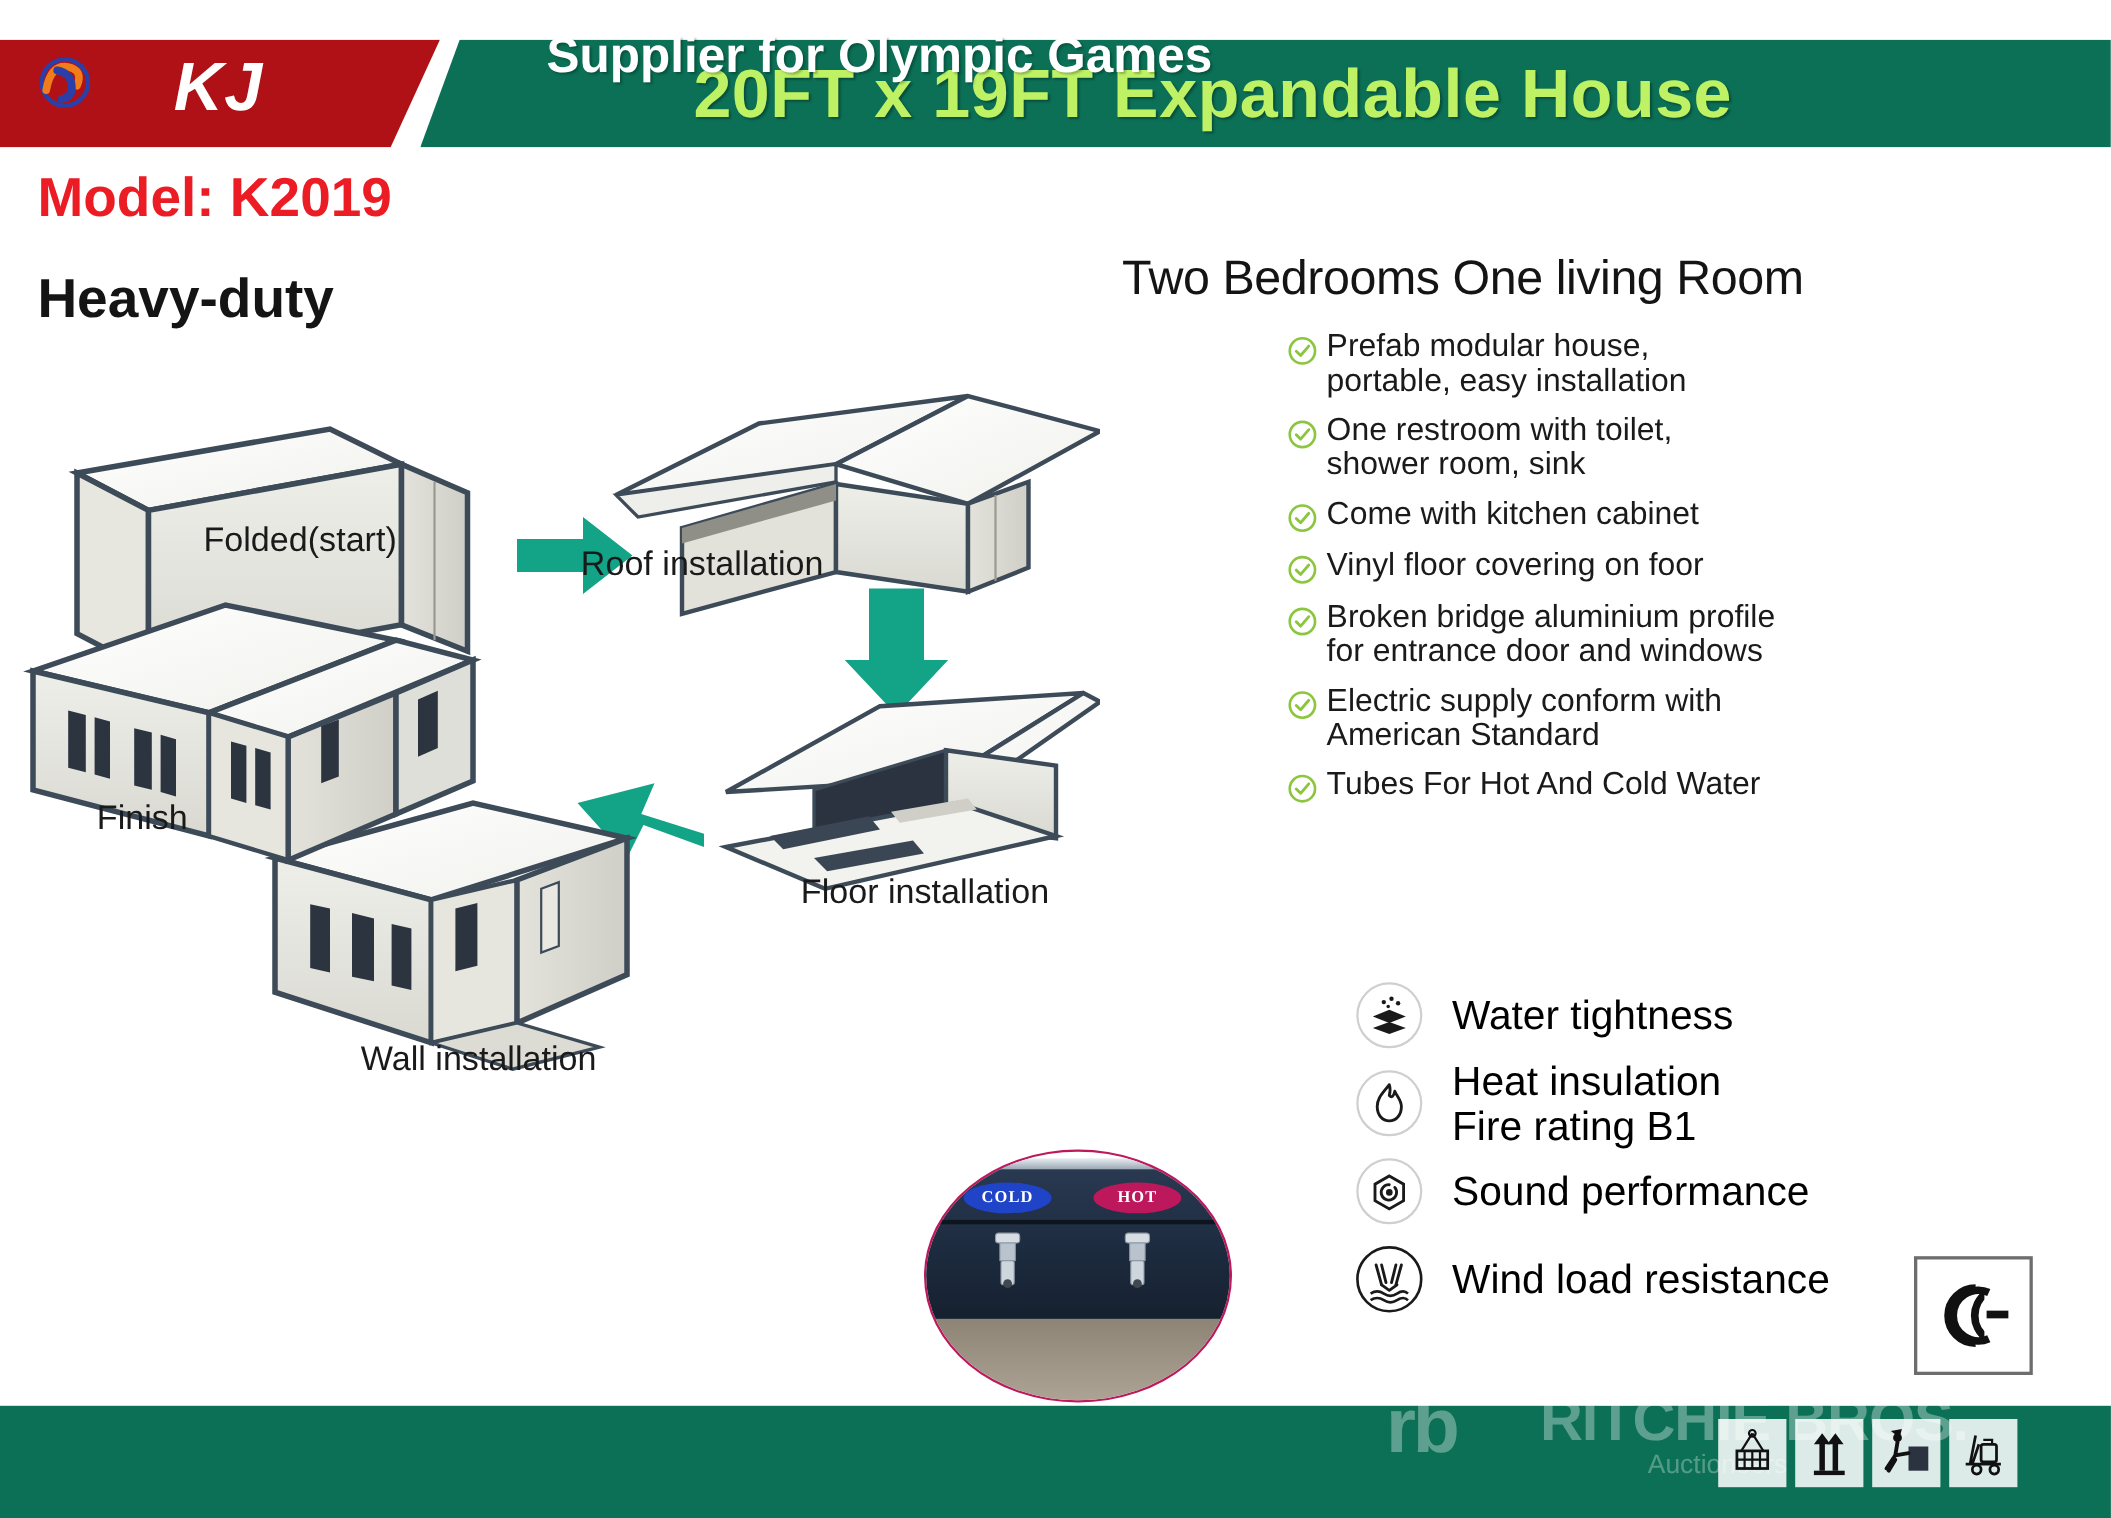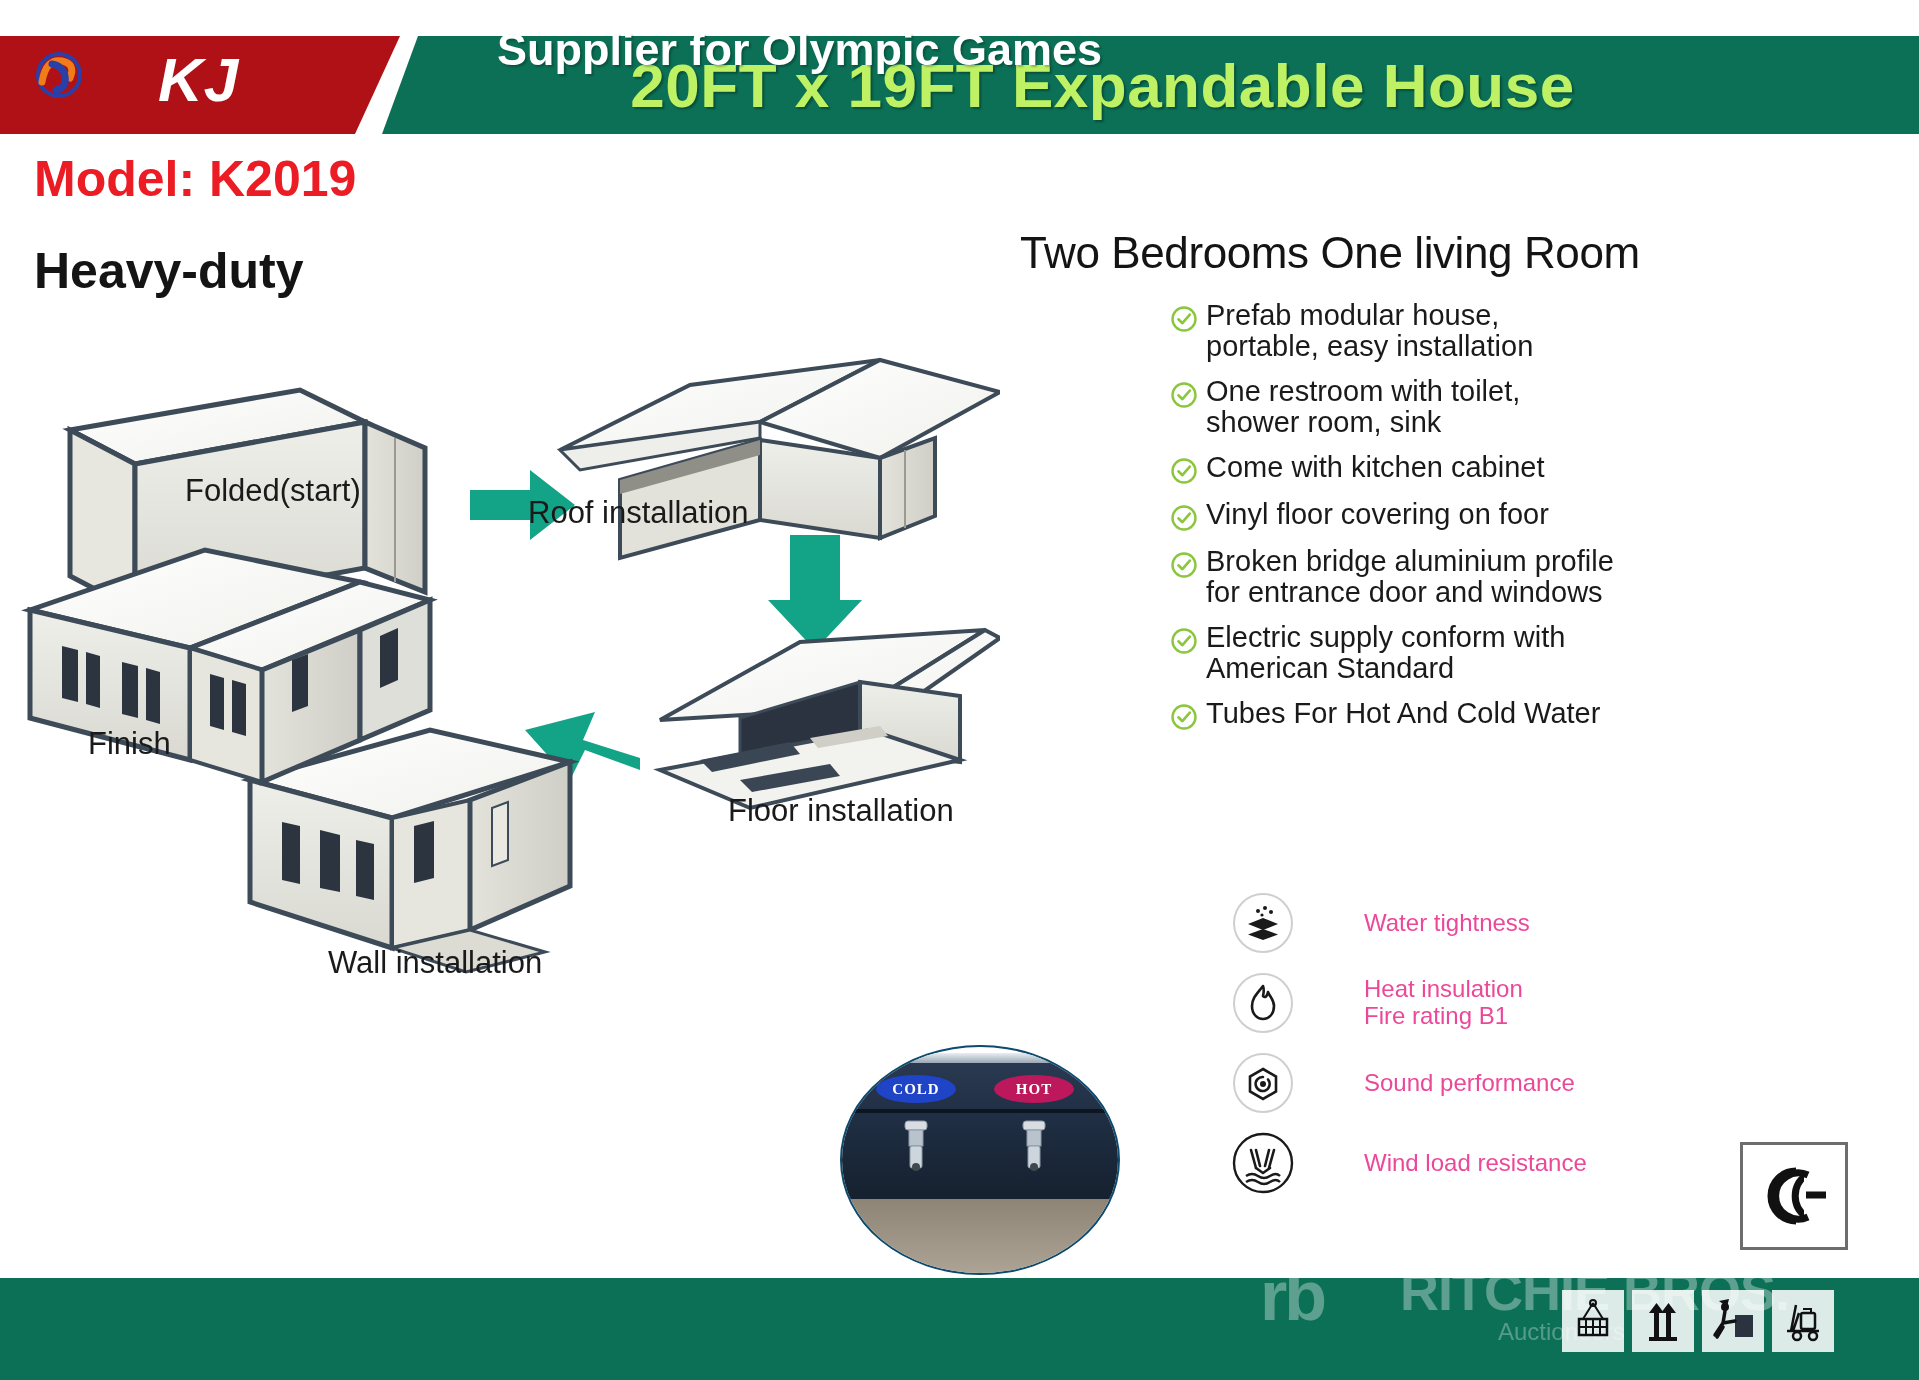--- a/index.html
+++ b/index.html
@@ -85,44 +85,43 @@
   
   .props { position: absolute; left: 1232px; top: 885px; }
   .prop-row {
     display: flex; align-items: center;
     height: 76px; margin-bottom: 4px;
   }
   .prop-icon {
     flex: 0 0 auto; width: 62px; height: 62px; margin-right: 26px;
   }
   .prop-label {
-    font-size: 24px; color: #ec4899; line-height: 1.12;
+    font-size: 37px; color: #000000; line-height: 1.12;
     white-space: pre-line;
-    margin-left: 44px;
   }
   .ce-mark {
     position: absolute; left: 1740px; top: 1142px;
     width: 108px; height: 108px;
     border: 3px solid #6d6d6d; background: #ffffff;
     display: flex; align-items: center; justify-content: center;
   }
 
   
   .diagram { position: absolute; left: 0; top: 330px; width: 1000px; height: 890px; }
   .step-label {
     position: absolute; font-size: 31px; color: #1a1a1a; white-space: nowrap;
   }
 
   
   .photo-inset {
     position: absolute; left: 840px; top: 1045px;
     width: 280px; height: 230px;
     border-radius: 50%;
     overflow: hidden;
-    border: 2px solid #0c4a6e;
+    border: 2px solid #be185d;
     background: #ffffff;
   }
   .photo-panel {
     position: absolute; left: -10px; top: 12px; width: 300px; height: 140px;
     background: linear-gradient(#2a3a52 0%, #1d2b3f 55%, #16212f 100%);
   }
   .photo-edge {
     position: absolute; left: -10px; top: 6px; width: 300px; height: 10px;
     background: linear-gradient(#e9eef3, #9aa7b4);
   }

